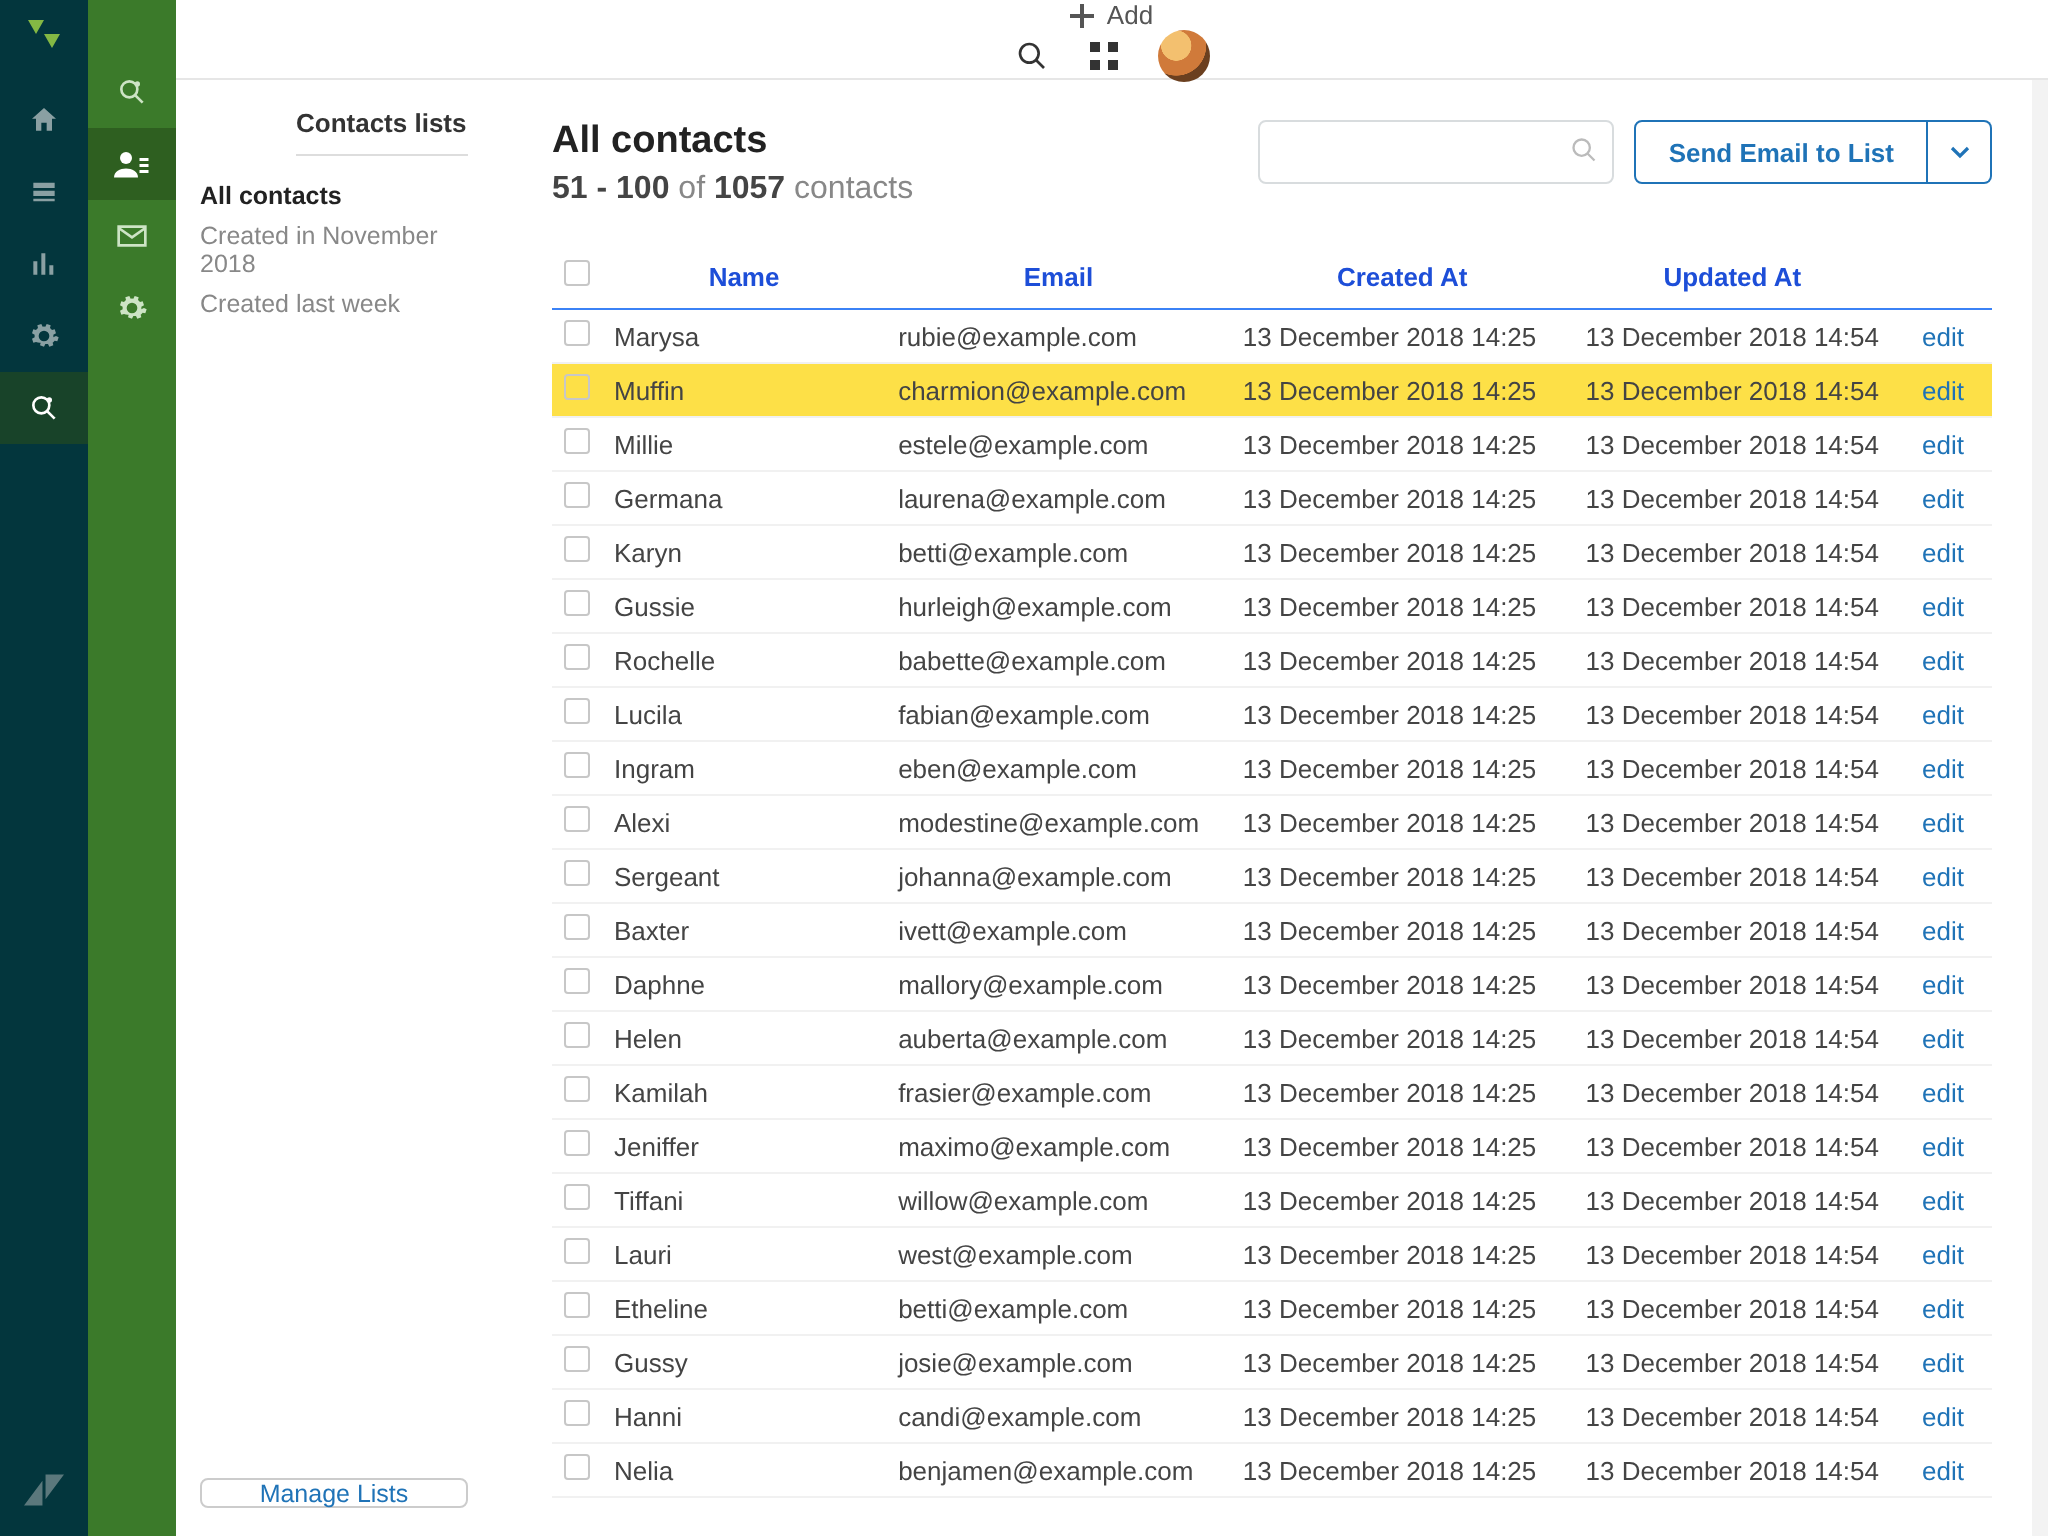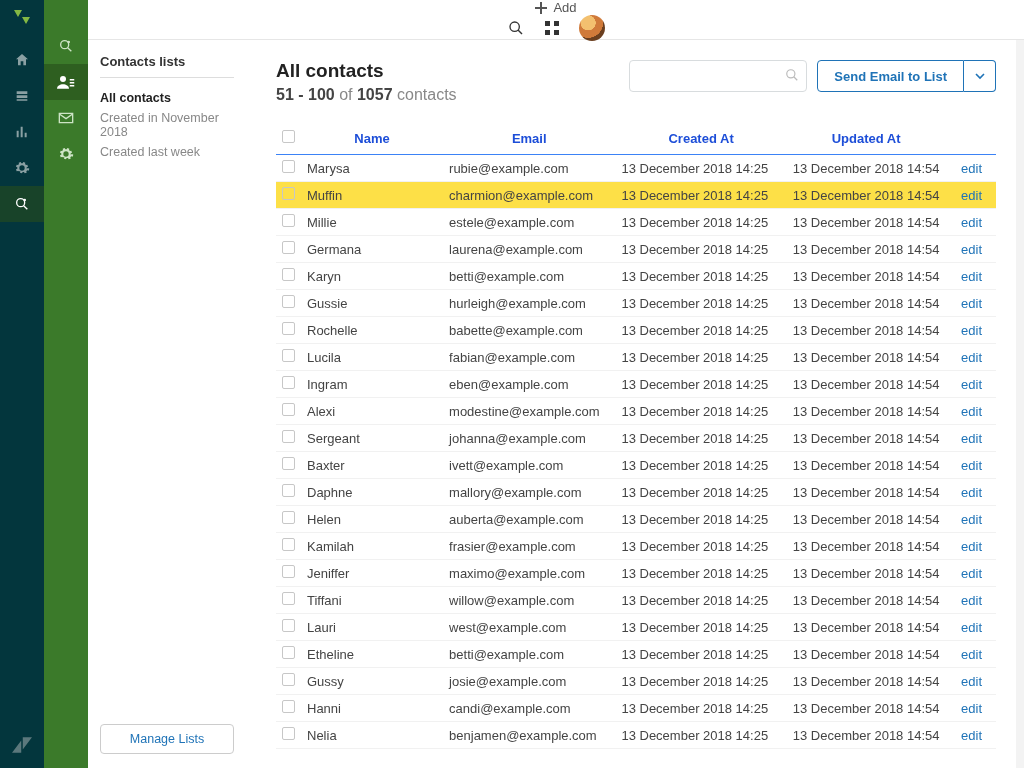--- a/index.html
+++ b/index.html
@@ -28,25 +28,25 @@
   .avatar { width:26px;height:26px;border-radius:50%; background: radial-gradient(circle at 35% 30%, #f3c06f 0 30%, #d07a3a 31% 60%, #6b3f1f 61% 100%); cursor:pointer;}
 
   
   .module-header { height:40px; background:#fafafa; border-bottom:1px solid #eee; display:flex; align-items:center; gap:10px; padding:0 12px; font-weight:700; color:#222;}
   .module-header .mod-icon { width:22px;height:22px; display:flex;align-items:center;justify-content:center;}
 
   .content { display:flex; flex:1; min-height:0; border-right: 8px solid #f3f3f3;}
 
   
   .sidebar { width:158px;  padding:14px 12px; display:flex; flex-direction:column; gap:10px; position:relative;}
-  .sidebar h4 { font-size:13px; font-weight:700; color:#333; padding-bottom:8px; border-bottom:1px solid #ddd;}
+  .sidebar h4 { font-size:13px; font-weight:700; color:#333; padding-bottom:8px; border-bottom:1px solid #ddd;margin-left:48px;}
   .sidebar .list-link { font-size:12.5px; color:#888; cursor:pointer; padding:3px 0;}
   .sidebar .list-link.active { color:#222; font-weight:600;}
   .sidebar .manage { position:absolute; bottom:14px; left:12px; right:12px;}
-  .sidebar .manage button { width:100%; height:30px; border:1px solid #ccc; background:#fff; border-radius:4px; color:#1f73b7; font-size:12.5px; cursor:pointer;}
+  .sidebar .manage button { width:100%; height:15px; border:1px solid #ccc; background:#fff; border-radius:4px; color:#1f73b7; font-size:12.5px; cursor:pointer;}
 
   
   .panel { flex:1; padding:20px 20px 0 30px; overflow:hidden; display:flex; flex-direction:column; min-width:0;}
   .panel-head { display:flex; justify-content:space-between; align-items:flex-start; }
   .panel-head h2 { font-size:19px; font-weight:700; color:#222;}
   .panel-head .count { font-size:16px; color:#888; margin-top:4px;}
   .panel-head .count b { color:#444; font-weight:700;}
   .actions { display:flex; gap:10px; align-items:center;margin-left:20px;}
   .searchbox { position:relative; }
   .searchbox input { width:178px; height:32px; border:1px solid #d8dcde; border-radius:4px; padding:0 28px 0 10px; font-size:13px;}

